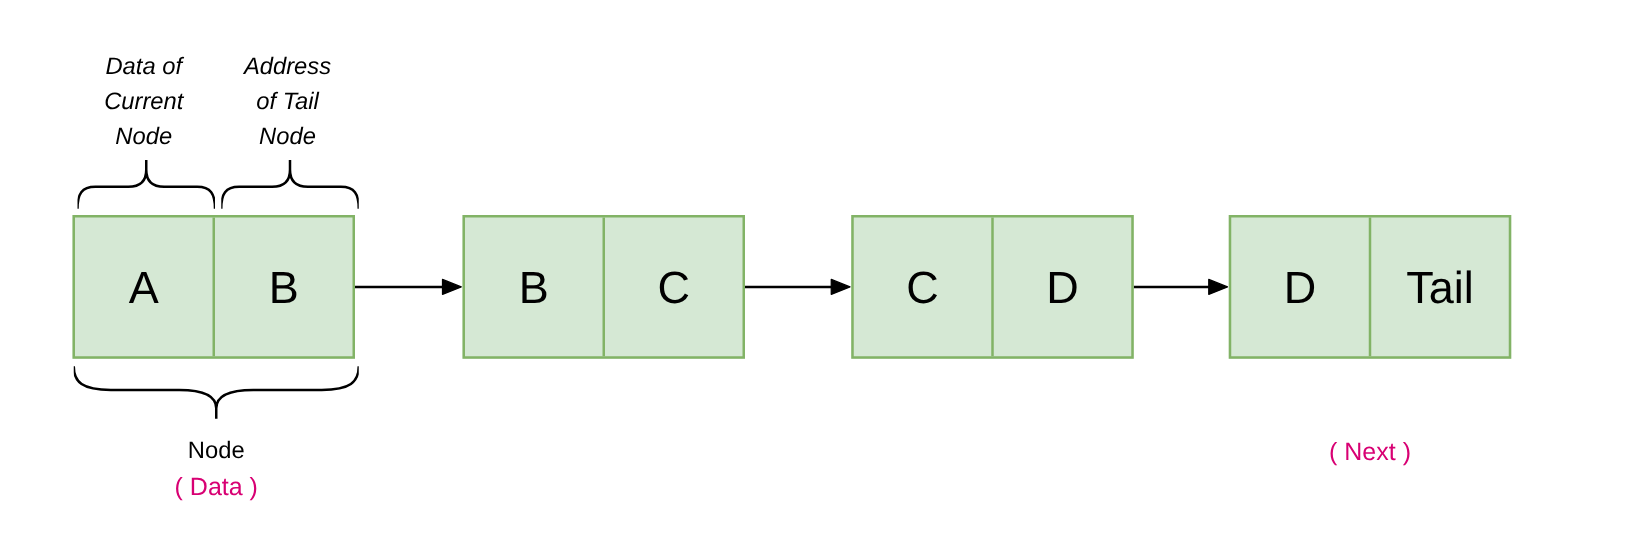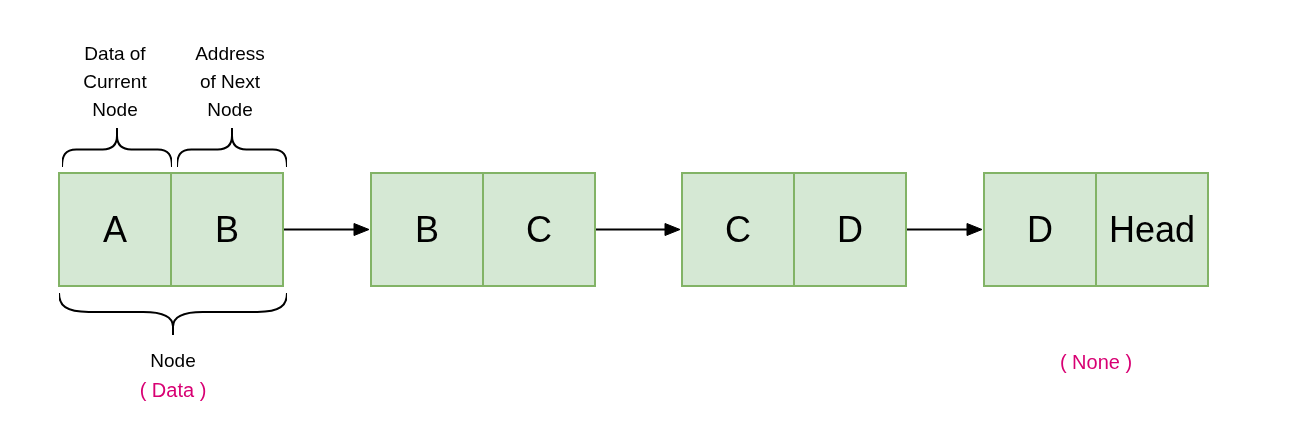--- a/index.html
+++ b/index.html
@@ -17,20 +17,21 @@
   }
   .toplabel {
     position: absolute;
     top: 40px;
     width: 140px;
     font-size: 19px;
     line-height: 28px;
     text-align: center;
     white-space: pre-line;
     color: #000000;
+    font-style: italic;
   }
   .node {
     position: absolute;
     top: 172px;
     width: 226px;
     height: 115px;
     display: flex;
     box-sizing: border-box;
     border: 2px solid var(--node-border, #82b366);
     background: var(--node-fill, #d5e8d4);
@@ -81,21 +82,21 @@
 </style>
 </head>
 <body>
 
 <div class="canvas" style="--background: #ffffff; --node-fill: #d5e8d4; --node-border: #82b366; --line: #000000; --accent: #d80073;">
 
   <div class="toplabel" style="left:45px;">Data of
 Current
 Node</div>
   <div class="toplabel" style="left:160px;">Address
-of Next
+of Tail
 Node</div>
 
   <svg class="brace" style="left:62px; top:128px;" width="110" height="39" viewBox="0 0 100 40" preserveAspectRatio="none">
     <path d="M0,40 C0,28 3,22 13,22 L37,22 C45,22 50,18 50,8 L50,0 L50,8 C50,18 55,22 63,22 L87,22 C97,22 100,28 100,40"></path>
   </svg>
   <svg class="brace" style="left:177px; top:128px;" width="110" height="39" viewBox="0 0 100 40" preserveAspectRatio="none">
     <path d="M0,40 C0,28 3,22 13,22 L37,22 C45,22 50,18 50,8 L50,0 L50,8 C50,18 55,22 63,22 L87,22 C97,22 100,28 100,40"></path>
   </svg>
 
   <div class="node" style="left:58px;">
@@ -123,24 +124,24 @@
     <div class="cell">D</div>
   </div>
 
   <svg class="arrow" style="left:907px; top:221px;" width="76" height="17">
     <line x1="0" y1="8.5" x2="62" y2="8.5"></line>
     <polygon points="60,2.5 75,8.5 60,14.5"></polygon>
   </svg>
 
   <div class="node" style="left:983px;">
     <div class="cell first">D</div>
-    <div class="cell">Head</div>
+    <div class="cell">Tail</div>
   </div>
 
   <svg class="brace" style="left:59px; top:293px;" width="228" height="42" viewBox="0 0 100 40" preserveAspectRatio="none">
     <path d="M0,0 C0,12 3,18 13,18 L37,18 C45,18 50,22 50,32 L50,40 L50,32 C50,22 55,18 63,18 L87,18 C97,18 100,12 100,0"></path>
   </svg>
 
   <div class="caption" style="left:93px; top:350px;">Node</div>
   <div class="caption accent" style="left:93px; top:379px;">( Data )</div>
-  <div class="caption accent" style="left:1016px; top:351px;">( None )</div>
+  <div class="caption accent" style="left:1016px; top:351px;">( Next )</div>
 
 </div>
 
 </body></html>

